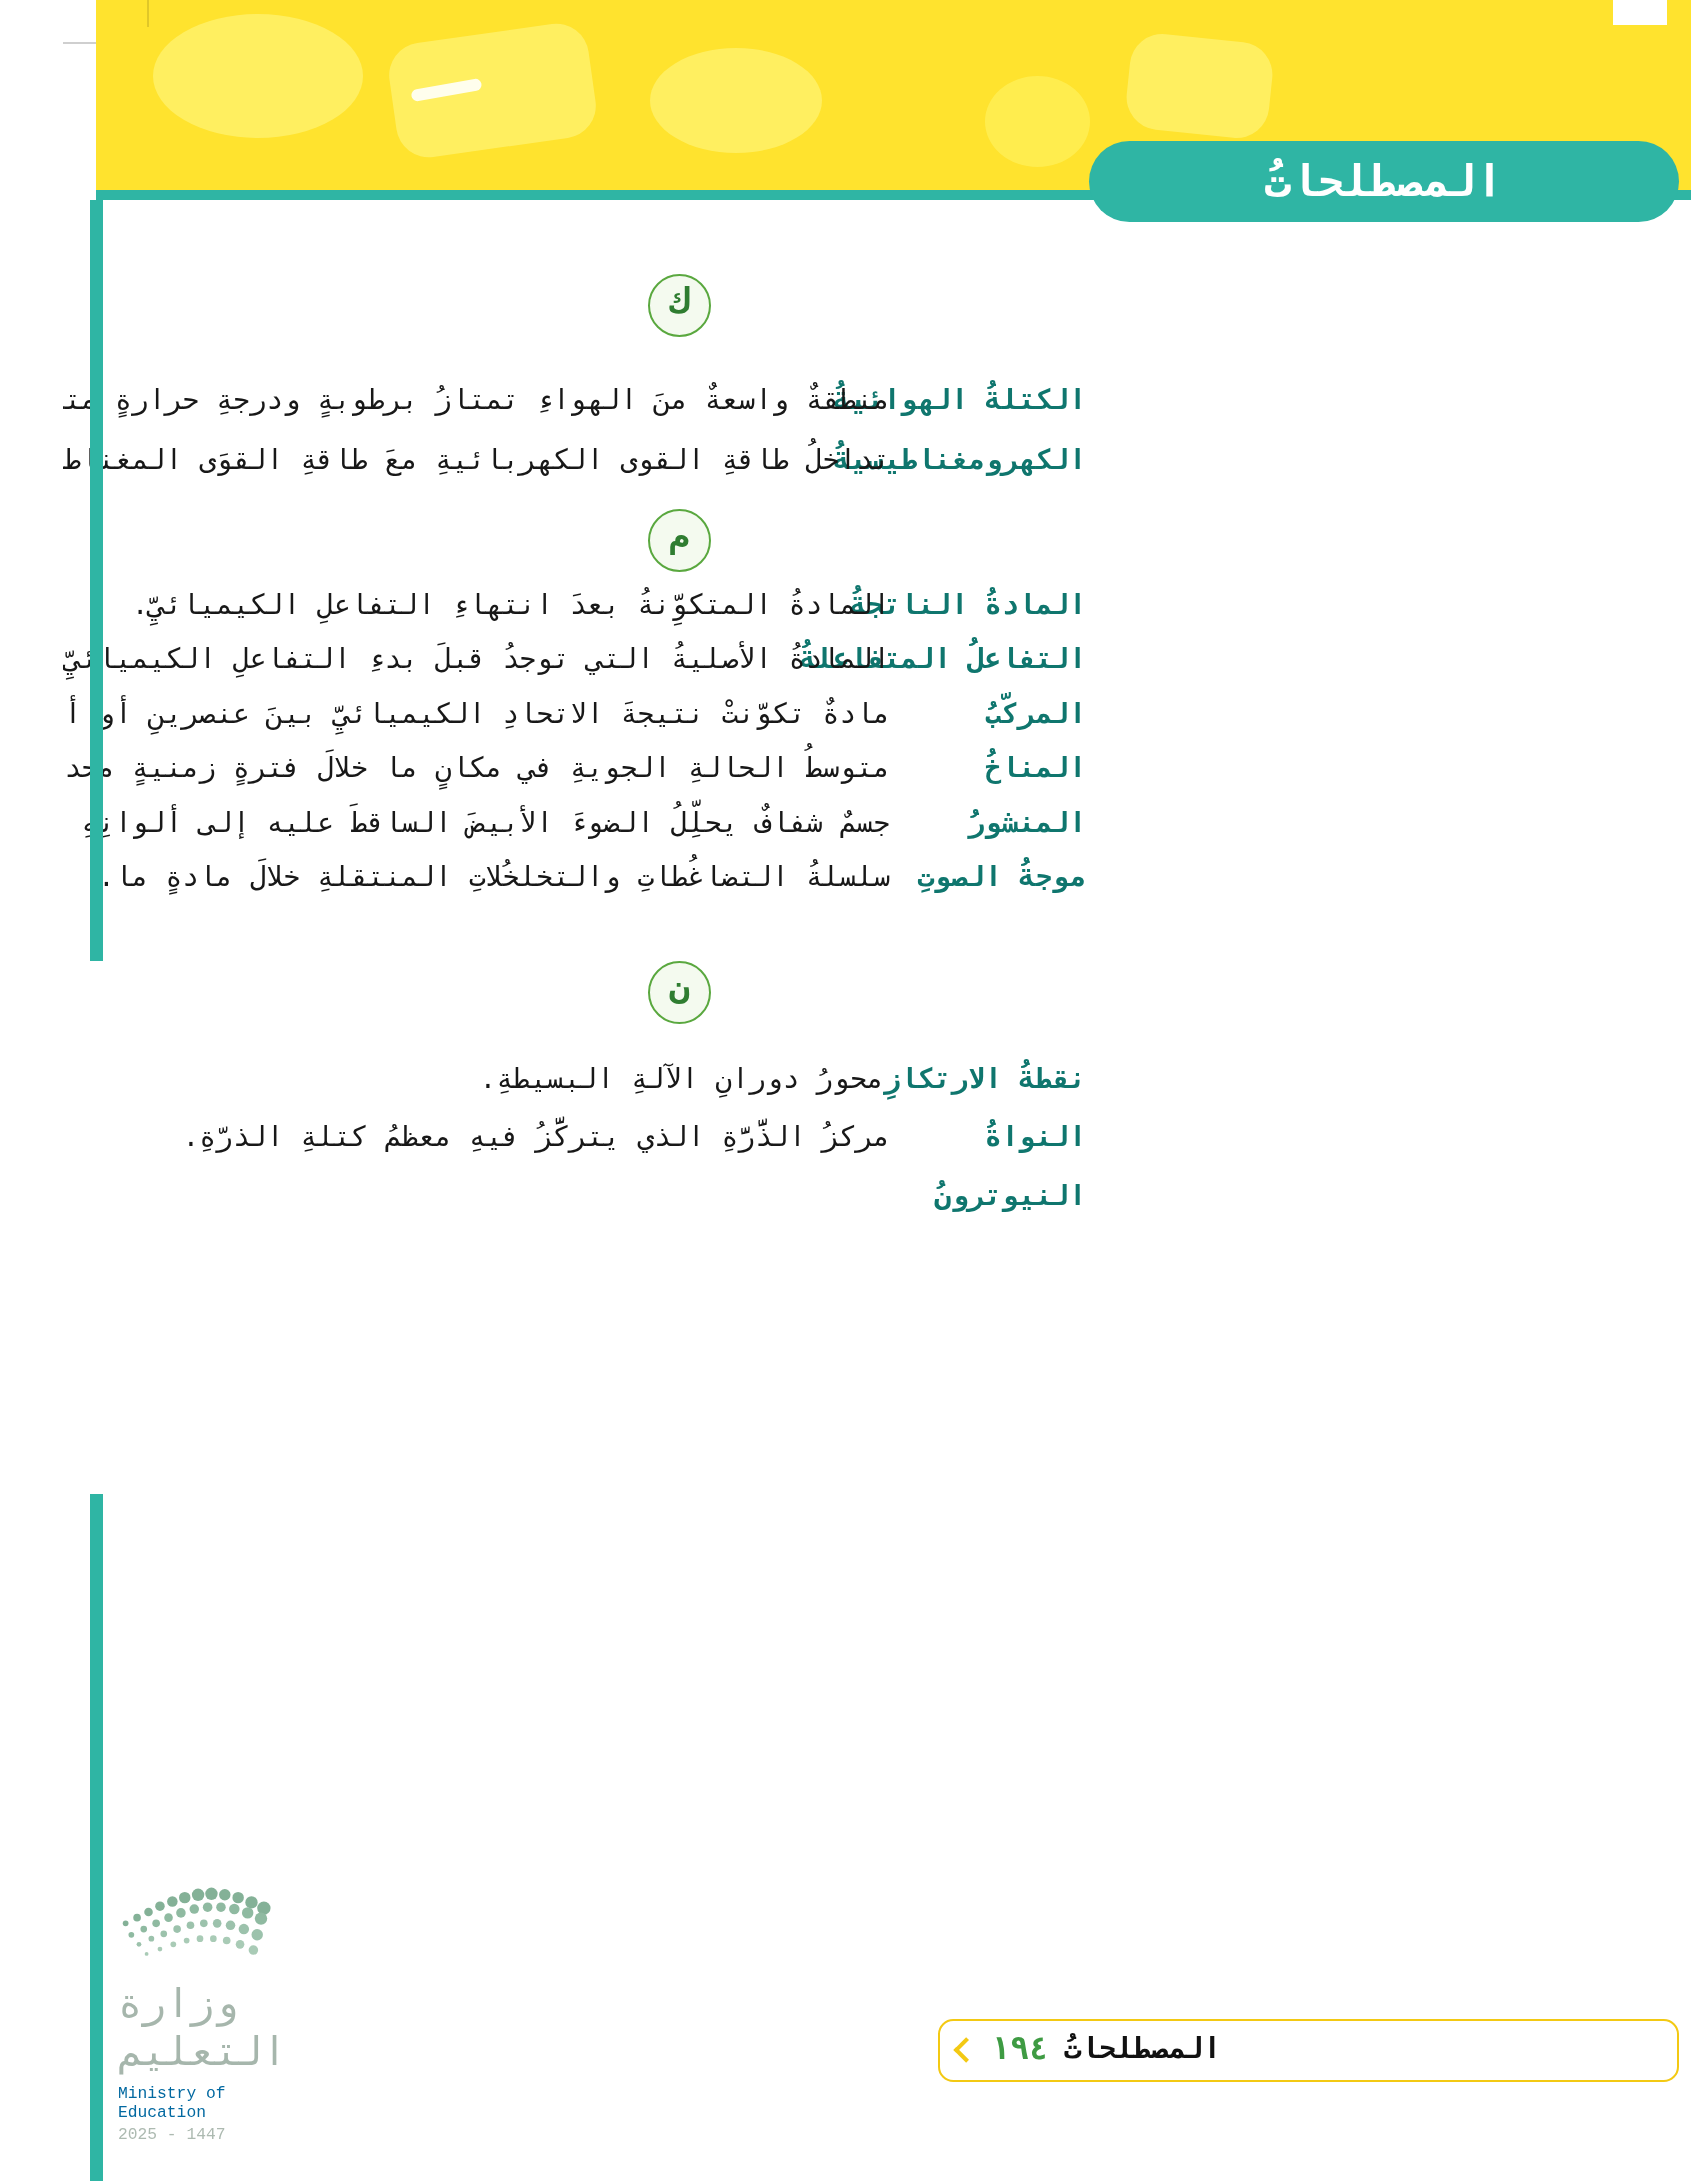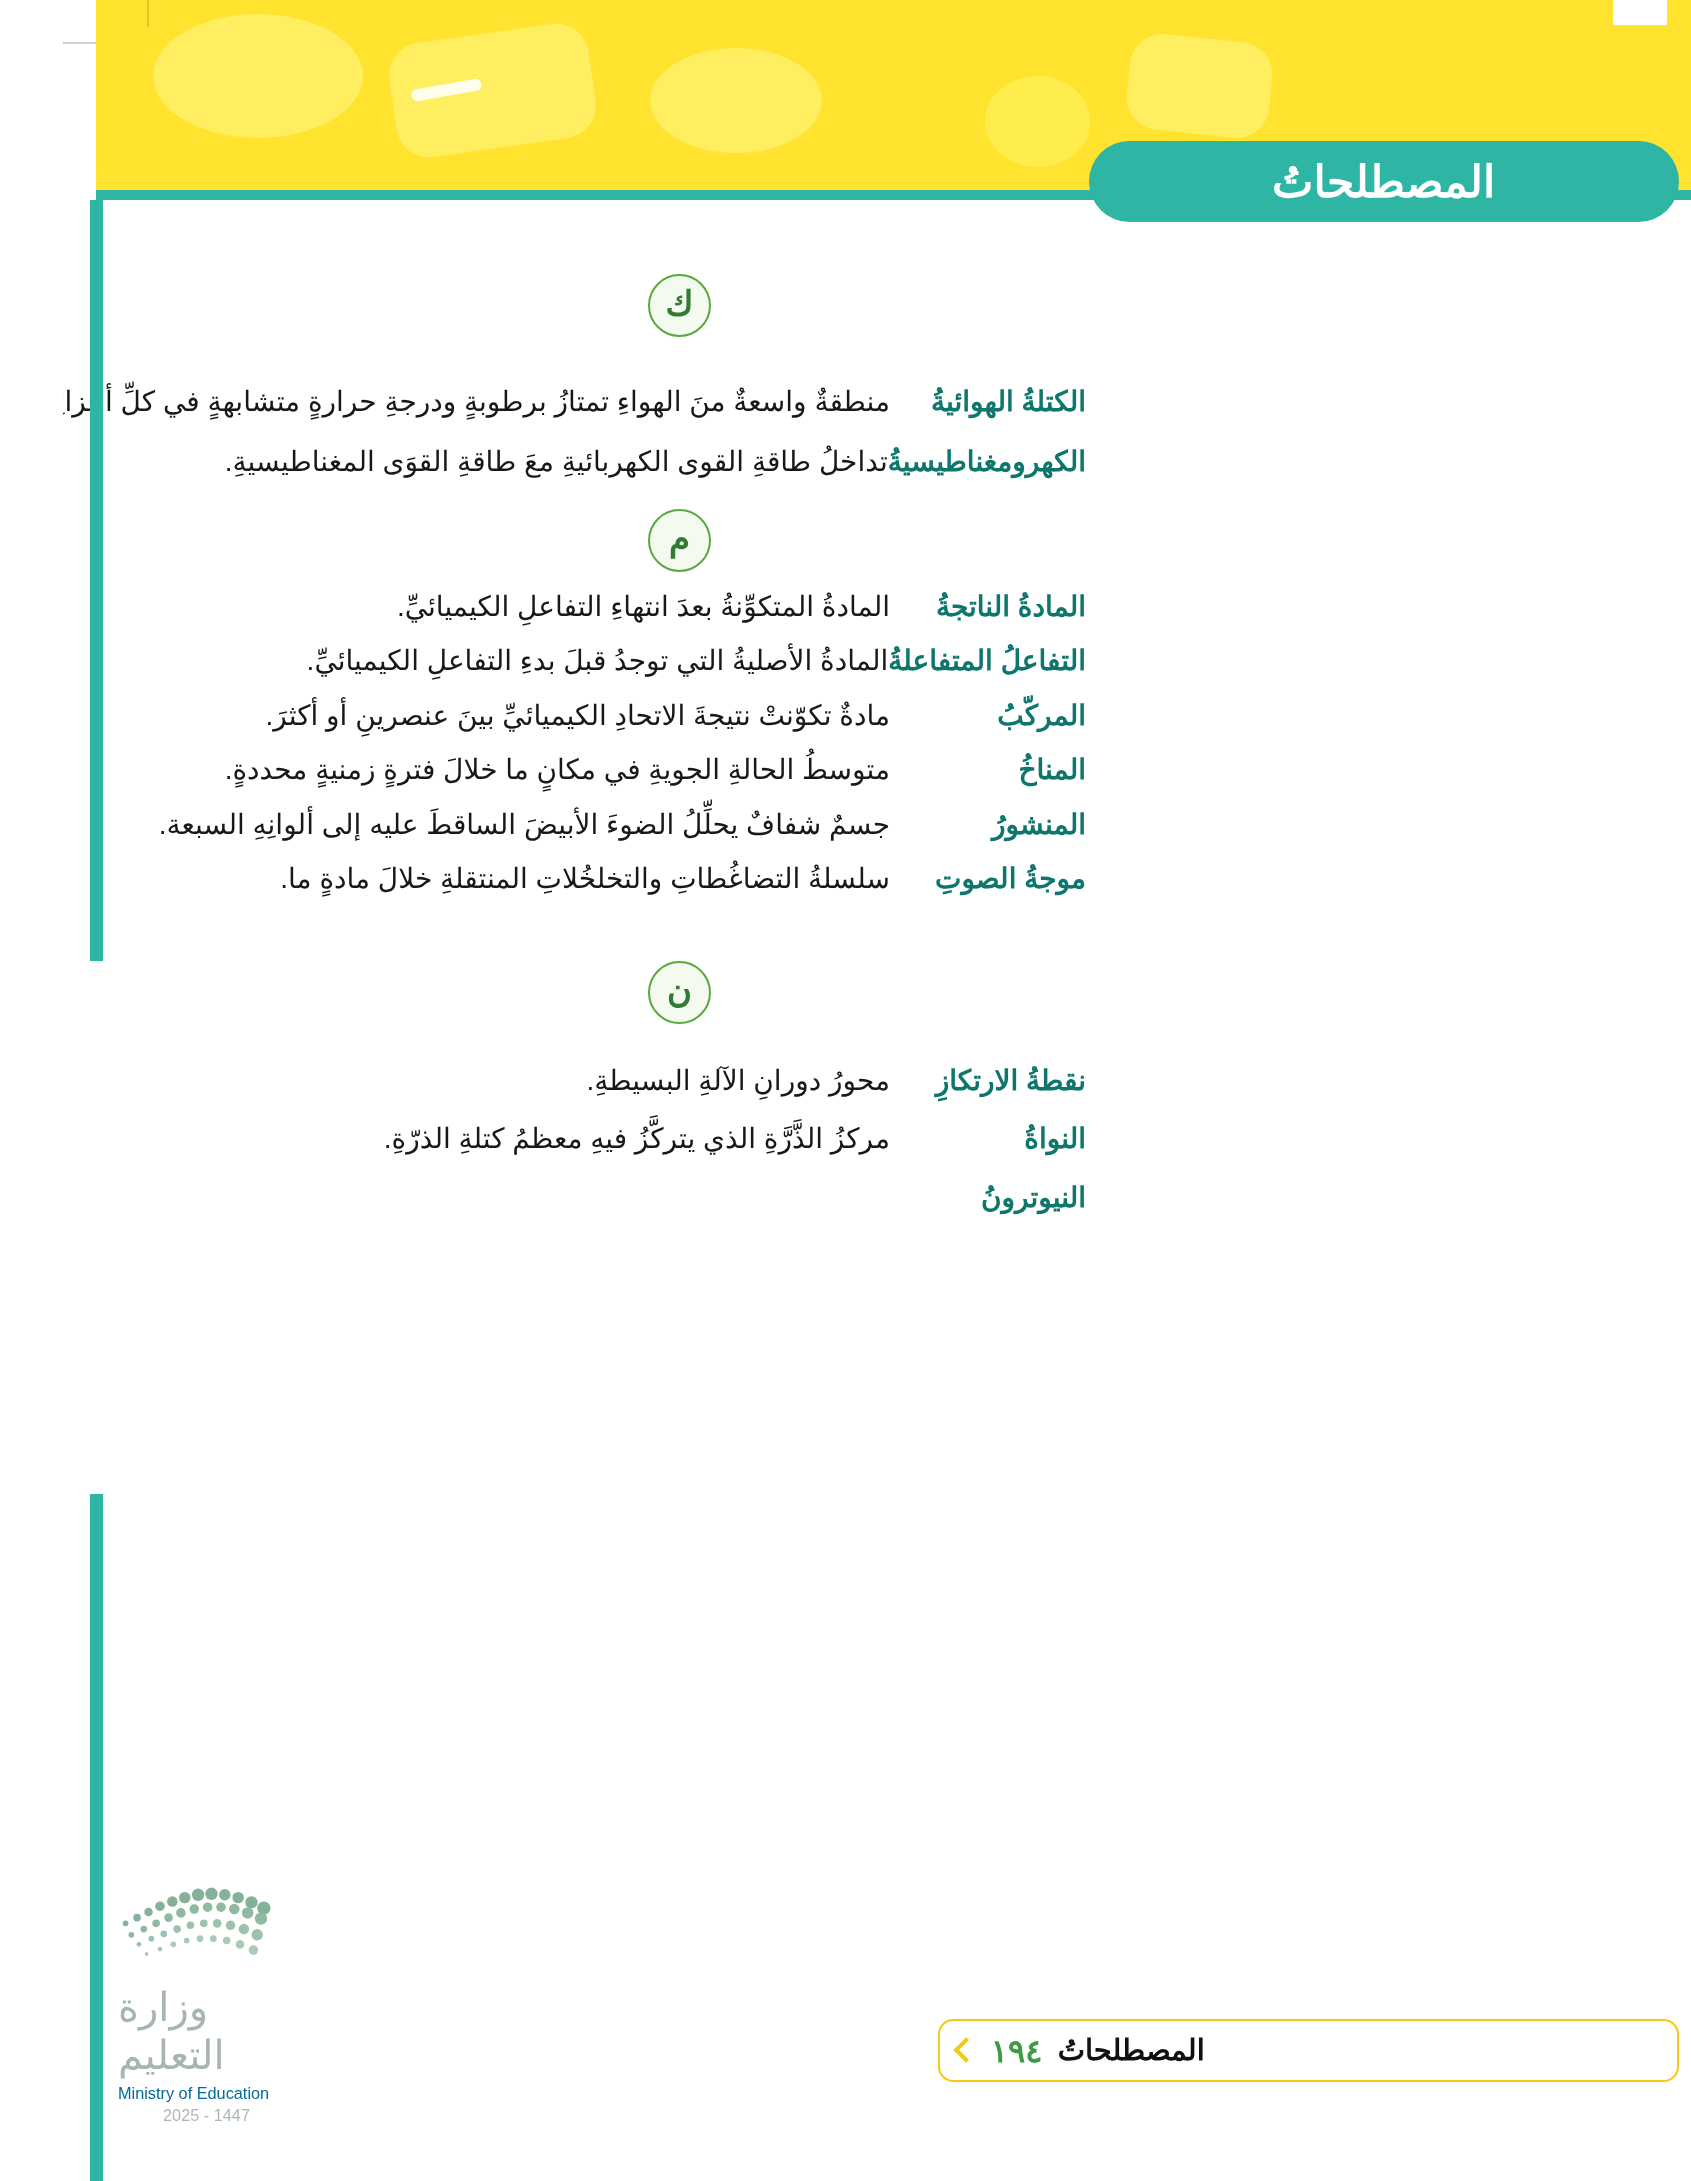--- a/index.html
+++ b/index.html
@@ -1,21 +1,21 @@
 <!DOCTYPE html>
 <html lang="ar" dir="rtl"><head>
 <meta charset="utf-8">
 <style>
   html,body { margin:0; padding:0; background:#ffffff; }
   .page {
     position:relative;
     width:1628px; height:2181px;
     background:#ffffff;
     overflow:hidden;
-    font-family:Liberation Sans, sans-serif;
+    font-family:Liberation Mono, monospace;
     direction:rtl;
   }
 
   
   .band {
     position:absolute; left:33px; right:0; top:0; height:196px;
     background:#ffe32e; overflow:hidden; z-index:1;
   }
   .blob { position:absolute; background:rgba(255,246,130,0.60); border-radius:50%; }
   .blob.r { border-radius:32.5px; }
@@ -68,21 +68,21 @@
   .def {
     text-align:start; white-space:nowrap;
     font-size:28px; color:#181818;
   }
 
   
   .logo { position:absolute; left:55px; top:1885px; width:177px; text-align:left; direction:ltr; }
   .logo svg { display:block; margin-bottom:5.7px; }
   .logo-ar { font-size:40px; color:#a6b6ac; direction:rtl; text-align:left; line-height:1.2; }
   .logo-en { font-size:16.3px; color:#0369a1; margin-top:5.7px; }
-  .logo-years { font-size:16.3px; color:#adbab1; margin-top:2.9px;text-align:center; }
+  .logo-years { font-size:16.3px; color:#adbab1; margin-top:2.9px; }
 
   
   .footer-box {
     position:absolute; left:875px; right:12.4px; top:2019px; height:63px;
     border:2.9px solid #f3c913; border-radius:15.3px; background:#ffffff;
     box-sizing:border-box;
     display:flex; align-items:center; justify-content:flex-end;
     gap:15.3px; padding:0 15.3px; z-index:2;
   }
   .chev {

